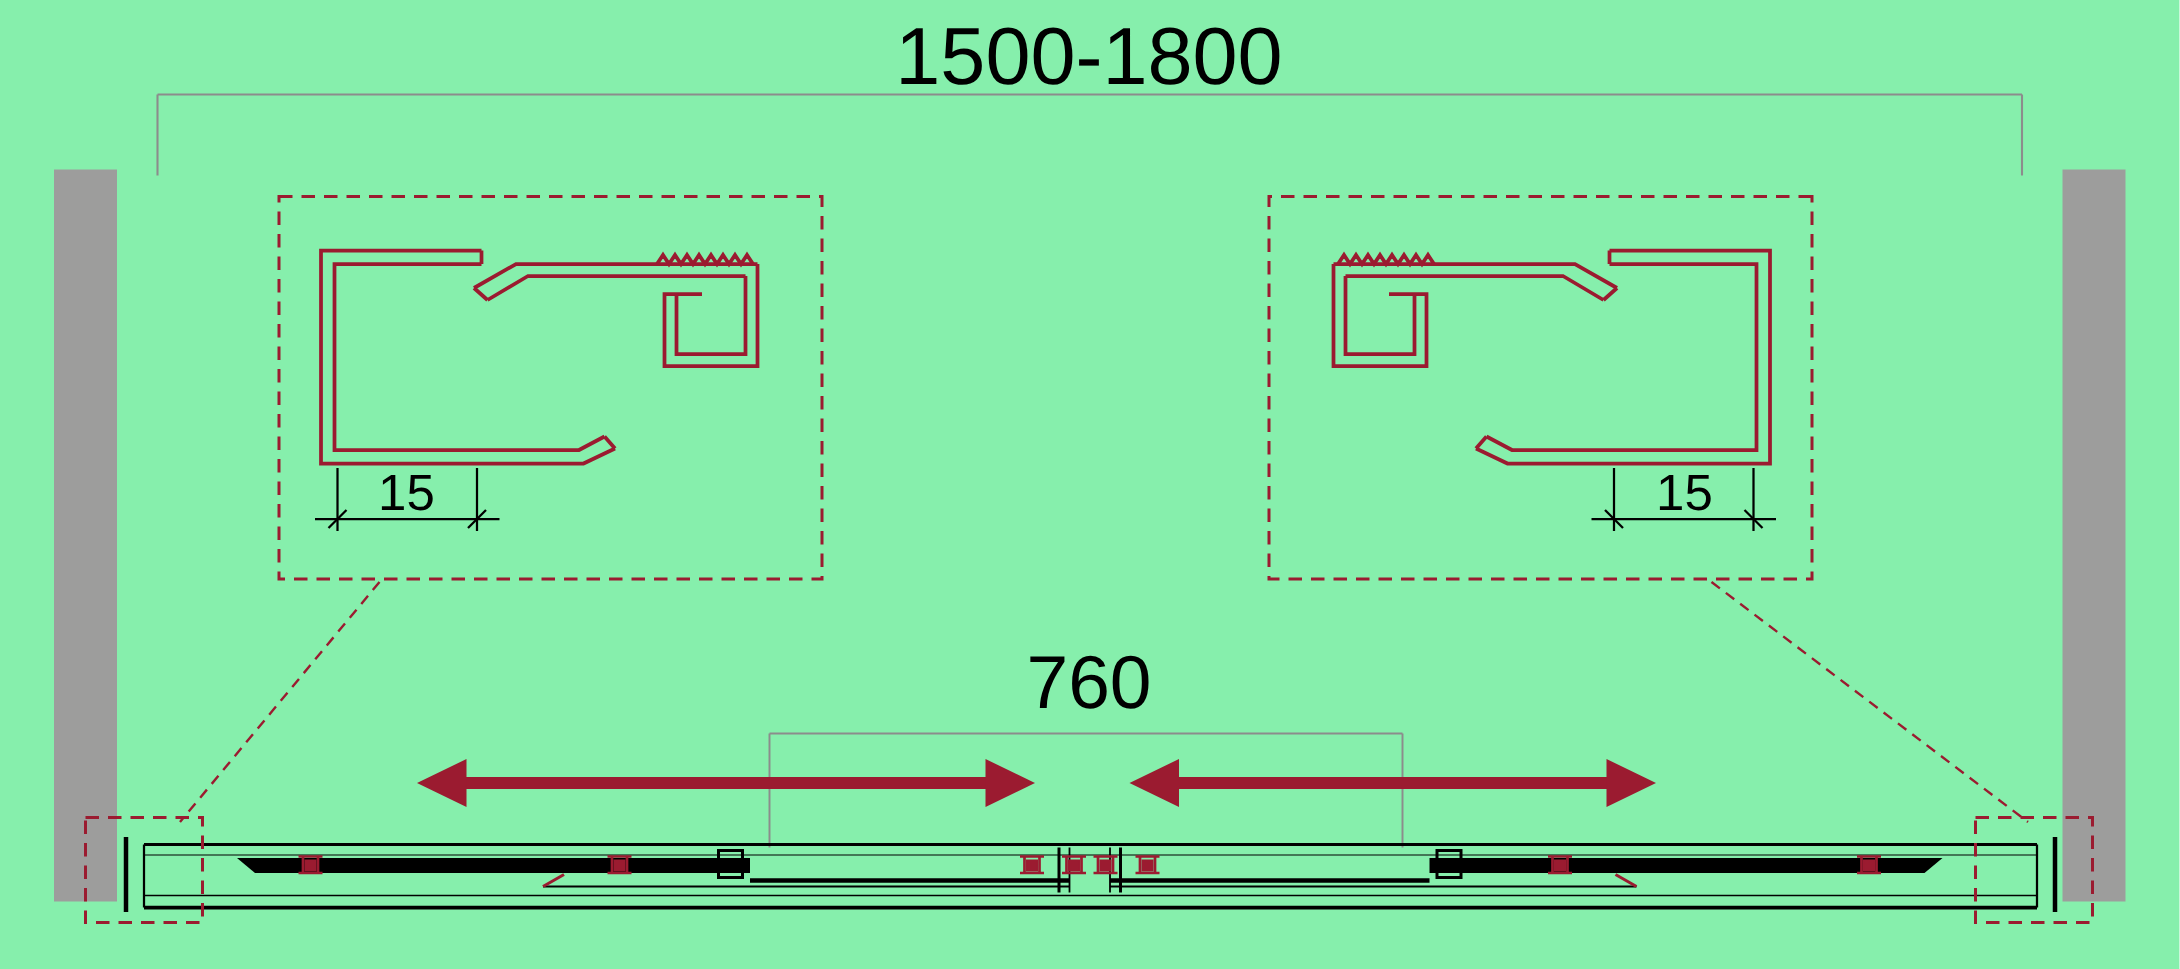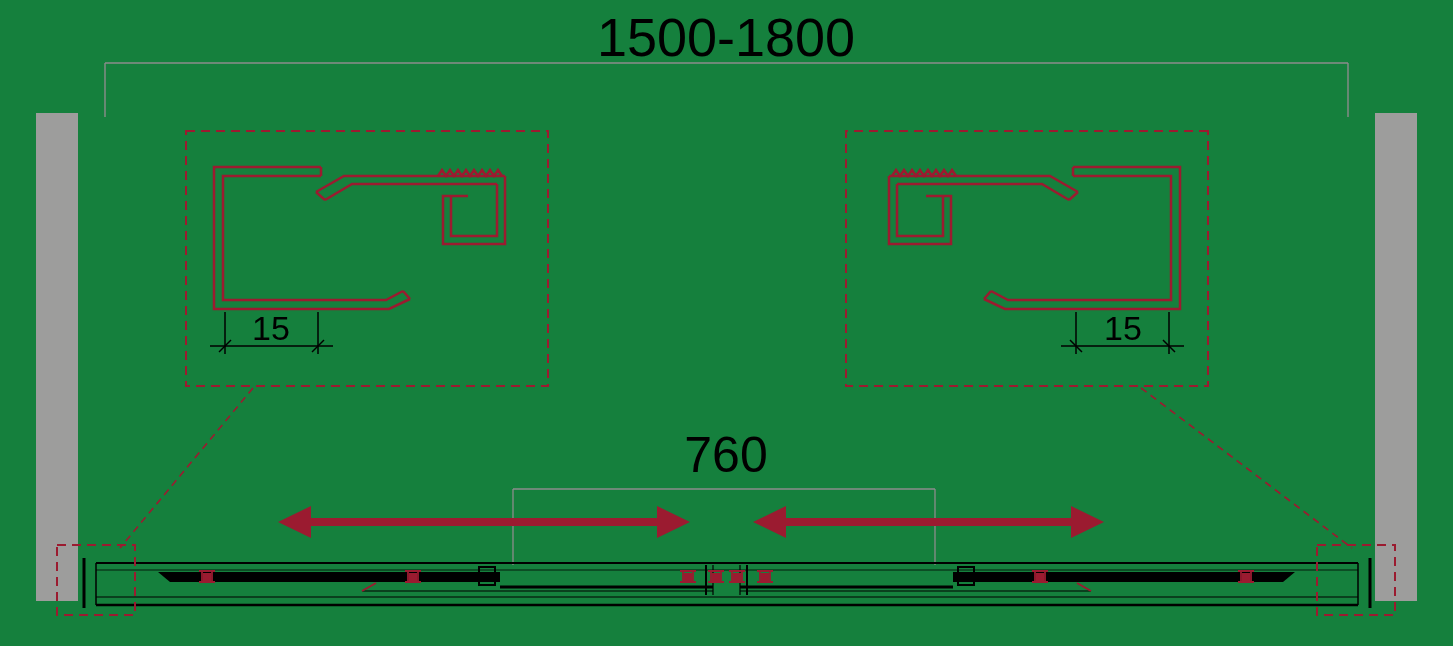--- a/index.html
+++ b/index.html
@@ -2,21 +2,21 @@
 <html style="--accent-maroon: #9B1B30; --wall-gray: #9D9D9C; --dim-gray: #8C8C8C; --line-black: #000000;"><head>
 <meta charset="utf-8">
 <style>
   :root{
     --accent-maroon:#9B1B30;
     --wall-gray:#9D9D9C;
     --dim-gray:#8C8C8C;
     --line-black:#000000;
   }
   html,body{margin:0;padding:0;background:#ffffff;}
-  .canvas{position:relative;width:1453px;height:646px;background:#15803d;overflow:hidden;}
+  .canvas{position:relative;width:1453px;height:646px;background:#86efac;overflow:hidden;}
   svg{display:block;}
   text{font-family:"Liberation Sans","DejaVu Sans",sans-serif;fill:var(--line-black);}
   .big-dim{font-size:54px;}
   .mid-dim{font-size:50px;}
   .small-dim{font-size:34px;}
   .maroon-line{stroke:var(--accent-maroon);fill:none;}
   .maroon-fill{fill:var(--accent-maroon);stroke:none;}
   .maroon-use{stroke:var(--accent-maroon);fill:var(--accent-maroon);}
   .black-line{stroke:var(--line-black);fill:none;}
   .black-fill{fill:var(--line-black);stroke:none;}

